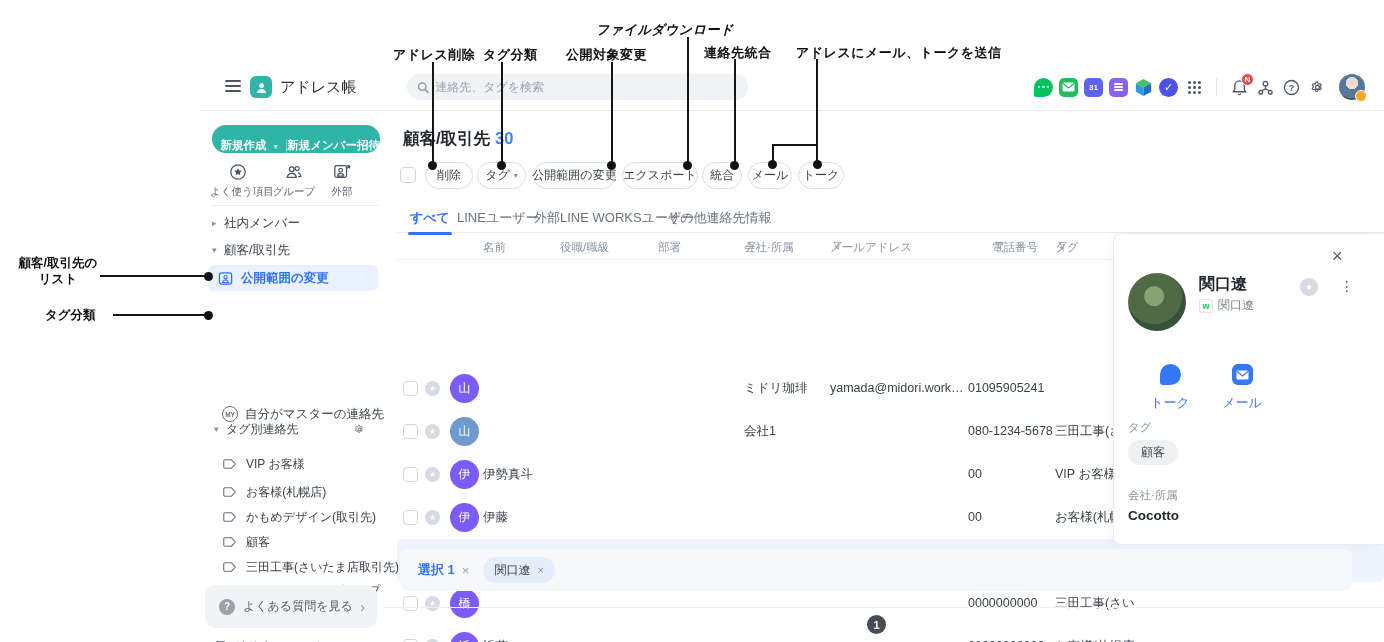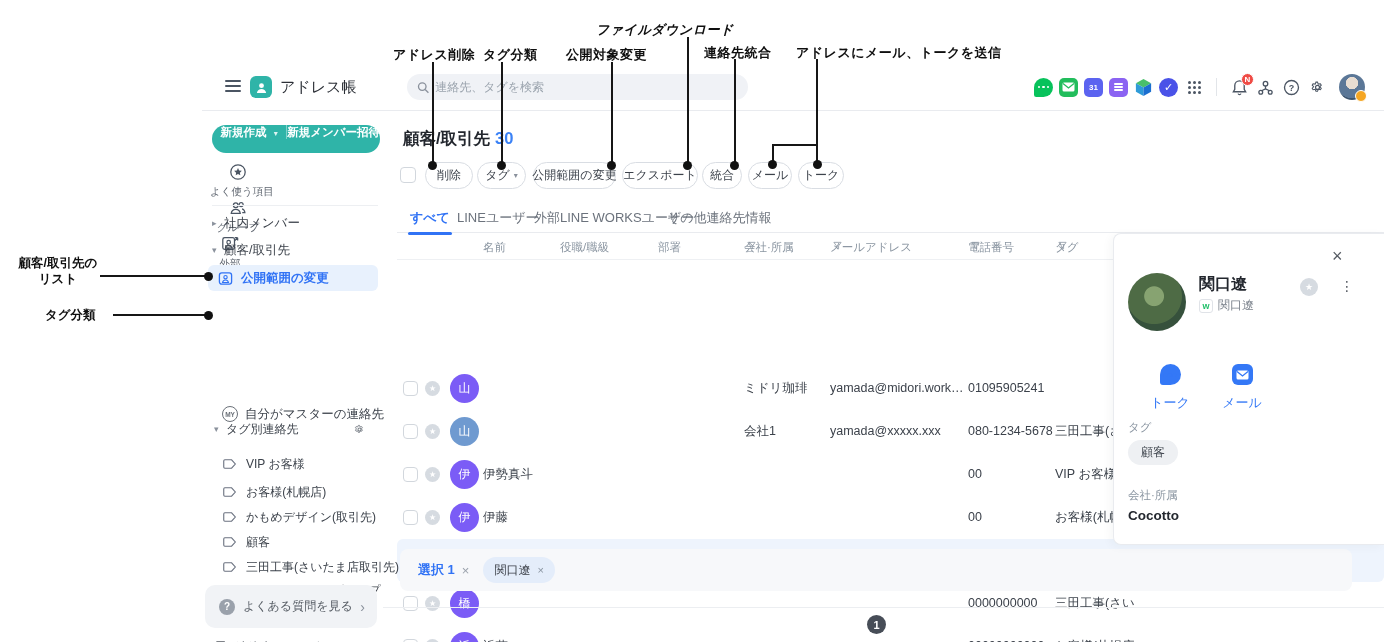--- a/index.html
+++ b/index.html
@@ -34,24 +34,24 @@
   .svc-note i { display:block; width:9px; height:1.6px; background:#fff; margin:1.4px 0; border-radius:1px;}
   .svc-check { background:#4a52e8; border-radius:50%; color:#fff; font-size:11px; }
   .util { width:20px; height:20px; display:flex; align-items:center; justify-content:center; position:relative; color:#4b5563; }
   .hdivider { width:1px; height:18px; background:#e2e5e9; margin:0 6px; }
   .bellbadge { position:absolute; top:-4px; right:-5px; background:#ef4b45; color:#fff; font-size:8px; font-weight:bold; width:13px; height:13px; border-radius:50%; display:flex; align-items:center; justify-content:center; border:1.5px solid #fff;}
   .havatar { width:26px; height:26px; border-radius:50%; background:radial-gradient(circle at 50% 35%, #e8ddd2 0 28%, #5b7797 30% 70%, #3e556e 72%); position:relative; margin-left:6px;}
   .havatar i { position:absolute; right:-2px; bottom:-2px; width:12px; height:12px; border-radius:50%; background:#f5a623; border:1.5px solid #fff;}
 
   
   .sidebar { position:absolute; left:202px; top:111px; width:181px; height:531px; background:#fff; z-index:4; font-size:12.5px; color:#3c424b;}
-  .sb-btn { position:absolute; left:10px; top:14px; width:168px; height:28px; border-radius:15px; background:#2fb4a8; color:#fff; display:flex; align-items:flex-start; font-size:11.5px; font-weight:bold; cursor:pointer;}
+  .sb-btn { position:absolute; left:10px; top:14px; width:168px; height:28px; border-radius:15px; background:#2fb4a8; color:#fff; display:flex; align-items:flex-end; font-size:11.5px; font-weight:bold; cursor:pointer;}
   .sb-btn .half { flex:1; text-align:center; white-space:nowrap;}
   .sb-btn .sep { width:1px; height:14px; background:rgba(255,255,255,.4); }
-  .sb-shortcuts { position:absolute; left:8px; top:52px; width:168px; display:flex; justify-content:flex-start; text-align:center;flex-direction:column; }
+  .sb-shortcuts { position:absolute; left:8px; top:52px; width:168px; display:flex; justify-content:flex-start; text-align:center; }
   .sb-shortcuts .sc { width:56px; cursor:pointer; }
   .sb-shortcuts .sc svg { display:block; margin:0 auto 3px; }
   .sb-shortcuts .sc span { font-size:10.5px; color:#5f6670; white-space:nowrap;}
   .sb-sep { position:absolute; left:10px; top:94px; width:166px; height:1px; background:#edeff2; }
   .sb-row { position:absolute; left:0; height:18px; display:flex; align-items:center; white-space:nowrap; cursor:pointer; }
   .chev { font-size:9px; color:#8a919c; width:12px; display:inline-block; }
   .sb-selected { position:absolute; left:6px; top:154px; width:170px; height:26px; background:#e8f1fd; border-radius:6px; display:flex; align-items:center; cursor:pointer;}
   .sb-selected .txt { color:#3173f5; font-weight:bold; font-size:12.5px; margin-left:8px; }
   .mycirc { width:16px; height:16px; border-radius:50%; border:1.3px solid #6a7078; color:#6a7078; font-size:6.5px; font-weight:bold; display:flex; align-items:center; justify-content:center; }
   .sb-gear { position:absolute; right:14px; color:#8a919c; font-size:13px; cursor:pointer;}
@@ -390,21 +390,21 @@
           <span>↓</span>
         </span>
       <span style="left:177px">役職/職級</span>
       <span style="left:275px">部署</span>
       <span style="left:361px"><span>会社·所属</span><svg class="funnel" width="9" height="9" viewBox="0 0 10 10">
             <path d="M1 1.5h8L6.2 5.4v3.2L3.8 7.2V5.4z" fill="none" stroke="#9aa3ad" stroke-width="1"></path>
           </svg></span>
       <span style="left:447px"><span>メールアドレス</span><svg class="funnel" width="9" height="9" viewBox="0 0 10 10">
             <path d="M1 1.5h8L6.2 5.4v3.2L3.8 7.2V5.4z" fill="none" stroke="#9aa3ad" stroke-width="1"></path>
           </svg></span>
-      <span style="left:585px"><span>電話番号</span><svg class="funnel" width="9" height="9" viewBox="0 0 10 10">
+      <span style="left:609px"><span>電話番号</span><svg class="funnel" width="9" height="9" viewBox="0 0 10 10">
             <path d="M1 1.5h8L6.2 5.4v3.2L3.8 7.2V5.4z" fill="none" stroke="#9aa3ad" stroke-width="1"></path>
           </svg></span>
       <span style="left:672px"><span>タグ</span><svg class="funnel" width="9" height="9" viewBox="0 0 10 10">
             <path d="M1 1.5h8L6.2 5.4v3.2L3.8 7.2V5.4z" fill="none" stroke="#9aa3ad" stroke-width="1"></path>
           </svg></span>
     </div>
     <div class="hdrline"></div>
 
     <div class="trow" style="top:256px">
       <span class="rcb"></span>
@@ -417,21 +417,20 @@
       <span class="col c-phone">01095905241</span>
       <span class="col c-tag"></span>
     </div>
     <div class="trow" style="top:299px">
       <span class="rcb"></span>
       <span class="favstar">
           <i style="font-style:normal">★</i>
         </span>
       <span class="avatar av-blue">山</span>
       <span class="col c-company">会社1</span>
-      <span class="col c-email">yamada@xxxxx.xxx</span>
       <span class="col c-phone">080-1234-5678</span>
       <span class="col c-tag">三田工事(さい</span>
     </div>
     <div class="trow" style="top:342px">
       <span class="rcb"></span>
       <span class="favstar">
           <i style="font-style:normal">★</i>
         </span>
       <span class="avatar av-purple">伊</span>
       <span class="col c-name">

